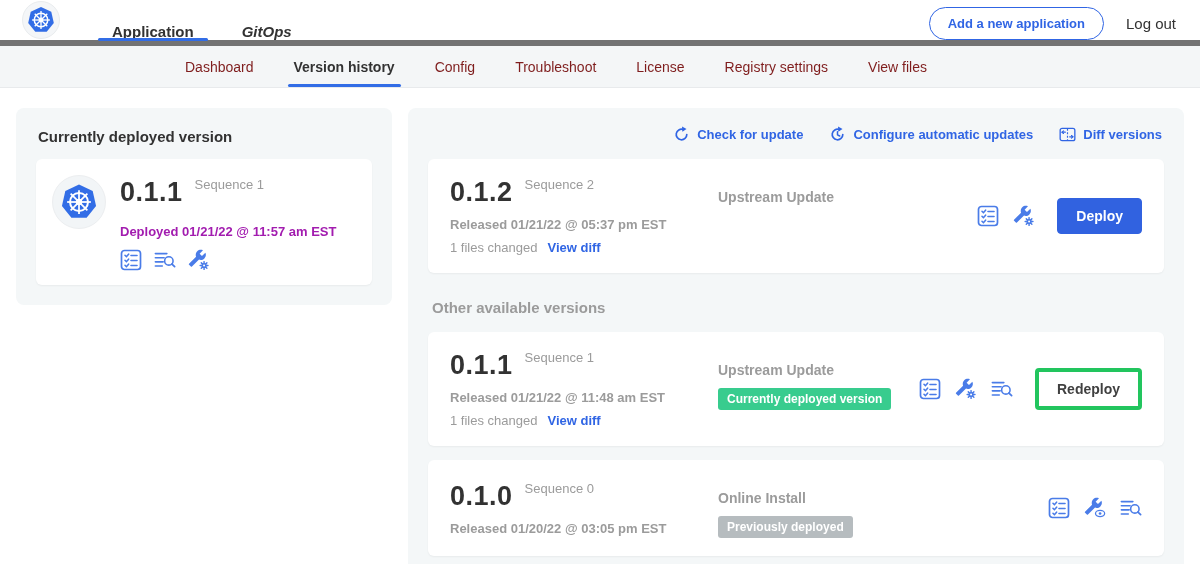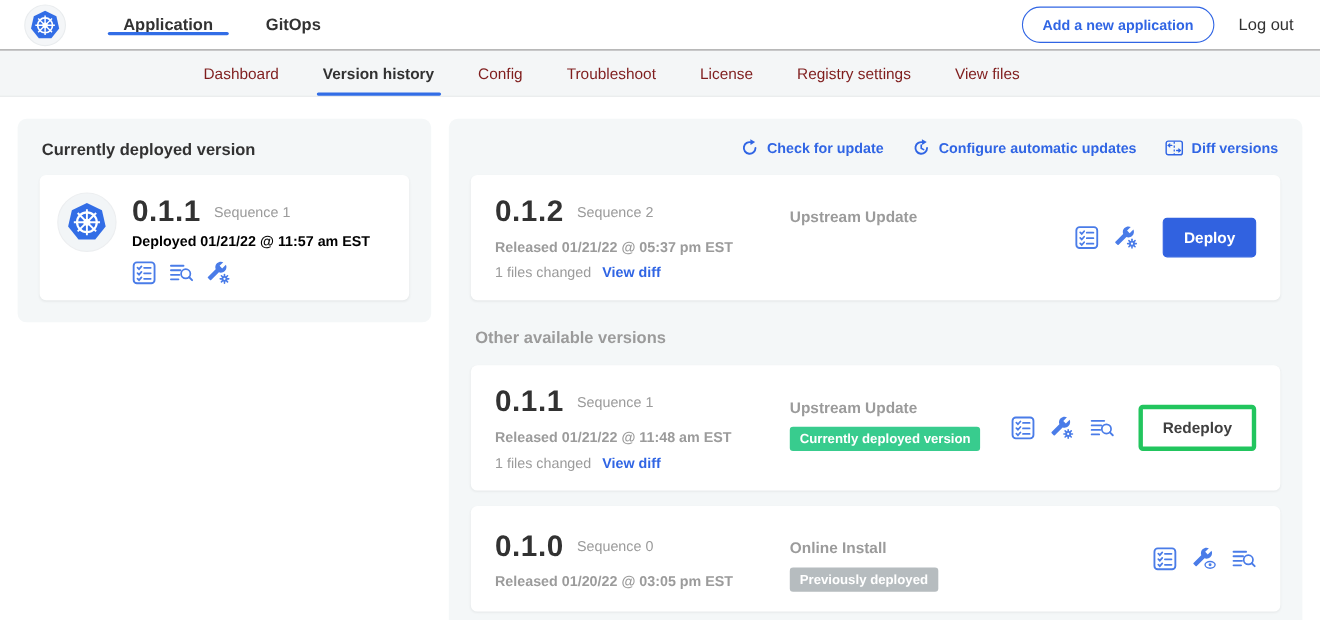--- a/index.html
+++ b/index.html
@@ -1,26 +1,26 @@
 <!DOCTYPE html>
 <html><head>
 <meta charset="utf-8">
 <style>
   * { margin:0; padding:0; box-sizing:border-box; }
   html,body { width:1200px; height:564px; background:#ffffff;
     font-family:"Liberation Sans", sans-serif; color:#323232; overflow:hidden; }
 
   
-  .topnav { height:46px; display:flex; align-items:center; border-bottom:1px solid #737373;
+  .topnav { height:46px; display:flex; align-items:flex-end; border-bottom:6px solid #737373;
     padding:0 24px 0 22px; background:#fff; }
   .logo-chip { align-self:center; width:38px; height:38px; border-radius:50%;
     background:#f4f6f8; border:1px solid #e9ecee; display:flex; align-items:center; justify-content:center; margin-right:28px; }
   .toptab { position:relative; display:flex; align-items:center; padding:0 24px;
     font-size:15px; font-weight:700; color:#323232; cursor:pointer; }
-  .toptab.inactive { font-weight:600; }
+  .toptab.inactive { font-weight:600;font-style:italic; }
   .toptab.active::after { content:""; position:absolute; left:10px; right:10px; bottom:-1px;
     height:3px; background:#326de6; border-radius:2px; }
   .topnav-right { margin-left:auto; display:flex; align-items:center; gap:22px; }
   .pill-btn { border:1px solid #3065e4; color:#3065e4; background:#fff; border-radius:17px;
     font-size:13px; font-weight:700; padding:8px 18px; cursor:pointer;
     font-family:"Liberation Sans", sans-serif; }
   .logout { font-size:15px; color:#323232; cursor:pointer; }
 
   
   .subnav { height:42px; background:#f4f6f7; border-bottom:1px solid #e8eaec;
@@ -37,24 +37,24 @@
   .left-panel { width:376px; }
   .right-panel { flex:1; padding-bottom:24px; }
 
   .left-title { font-size:15px; font-weight:700; color:#323232; margin:2px 0 14px 2px; }
 
   .deployed-card { background:#fff; border-radius:6px; box-shadow:0 1px 2px rgba(0,0,0,.05);
     padding:16px 16px 14px 16px; display:flex; gap:14px; }
   .k8s-chip { width:54px; height:54px; border-radius:50%; background:#f2f5f7;
     border:1px solid #eceef0; display:flex; align-items:center; justify-content:center; flex:none; }
   .dep-info { padding-top:2px; }
-  .ver-row { display:flex; align-items:center; gap:12px; }
+  .ver-row { display:flex; align-items:flex-start; gap:12px; }
   .ver-num { font-size:27px; font-weight:700; color:#323232; letter-spacing:.5px; }
   .seq { font-size:13px; color:#9b9b9b; }
-  .dep-date { font-size:13px; font-weight:600; color:#000000; margin-top:4px; }
+  .dep-date { font-size:13px; font-weight:600; color:#a21caf; margin-top:16px; }
   .icon-row { display:flex; align-items:center; gap:12px; margin-top:10px; }
   .icn { width:22px; height:22px; color:#4a7ce8; cursor:pointer; display:inline-block; }
   .icn svg { width:100%; height:100%; display:block; }
 
   
   .avail-head { display:flex; align-items:center; margin:0 2px 16px 4px; }
   .avail-title { font-size:15px; font-weight:600; color:#577981; }
   .head-links { margin-left:auto; display:flex; align-items:center; gap:26px; }
   .head-link { display:flex; align-items:center; gap:7px; color:#3065e4;
     font-size:13px; font-weight:700; cursor:pointer; }

